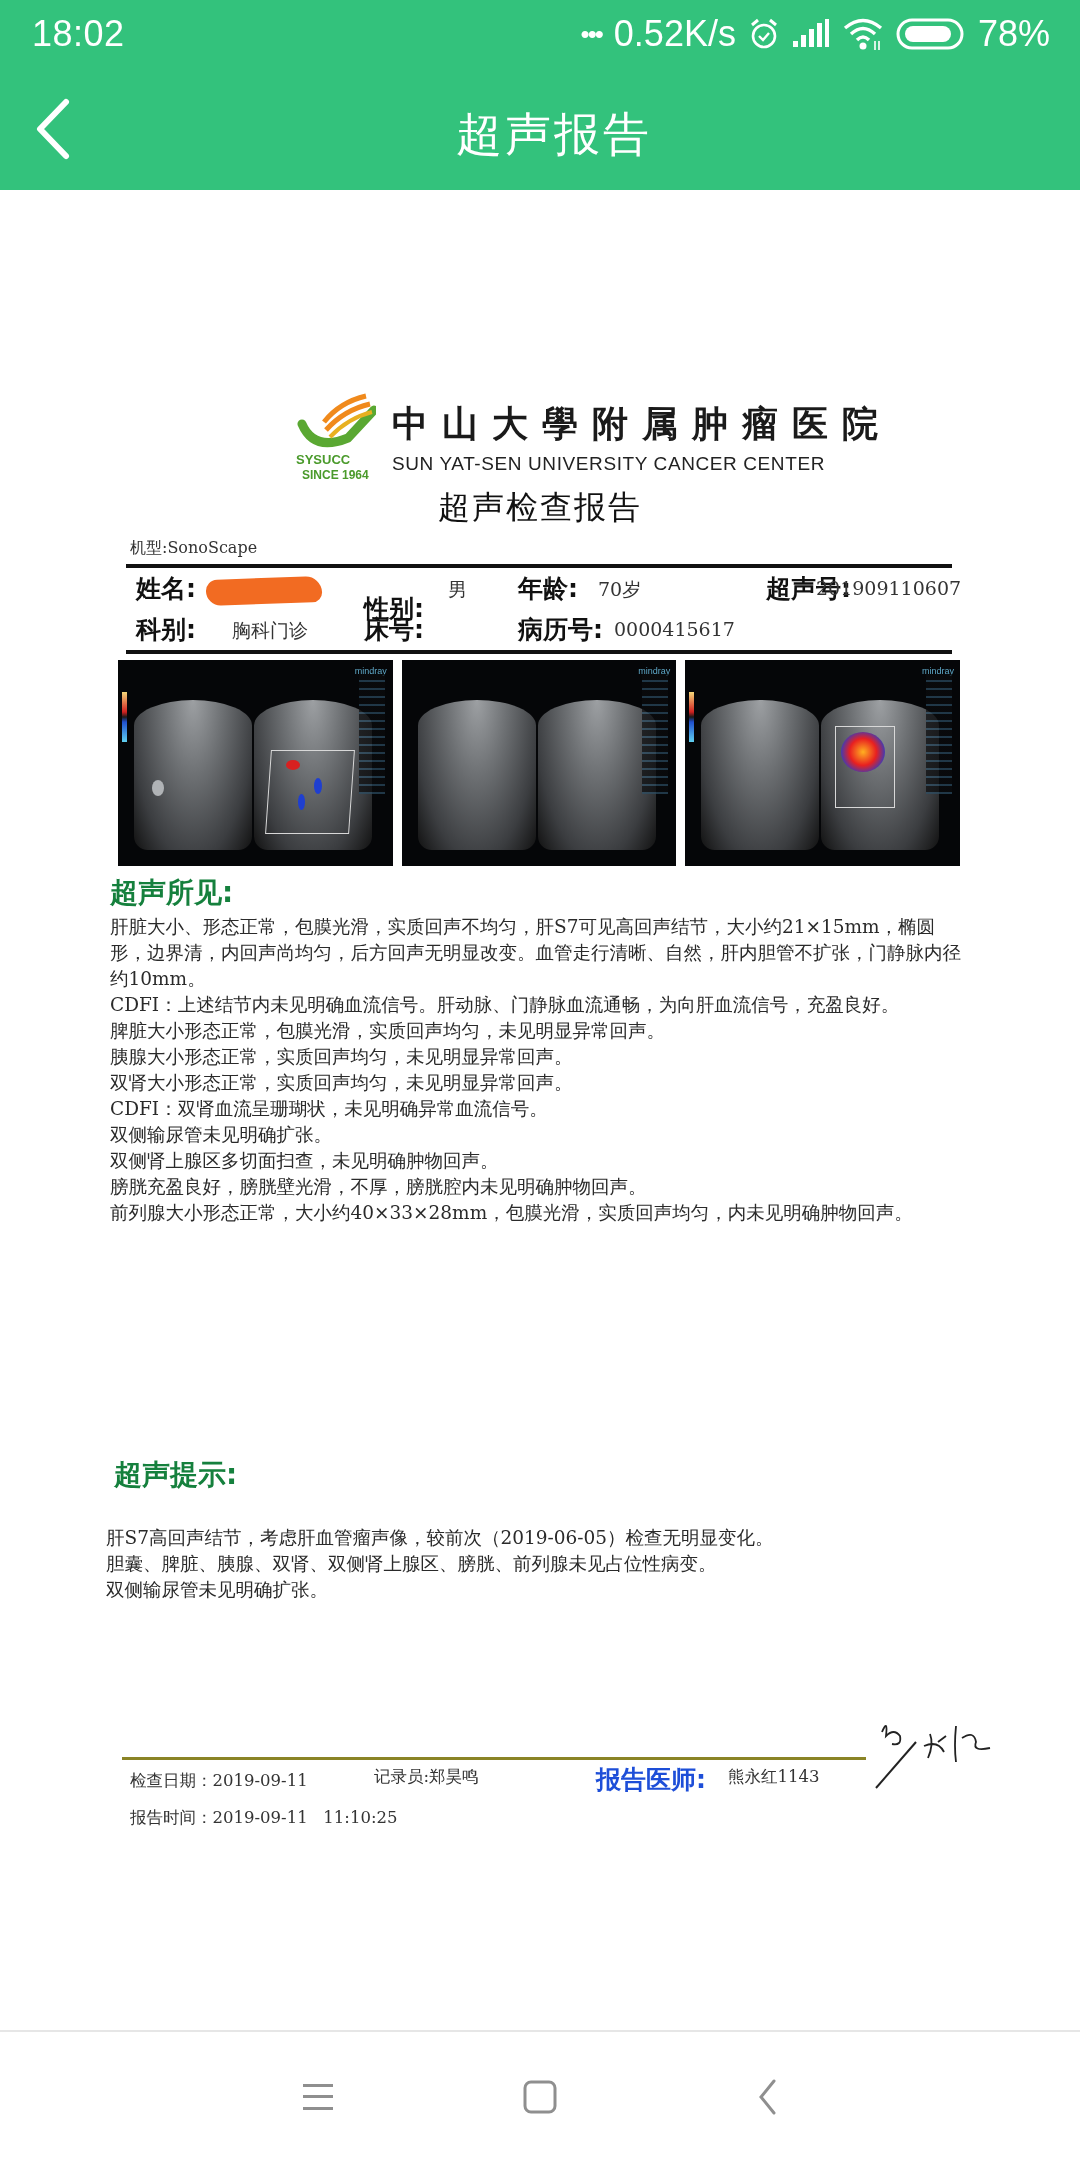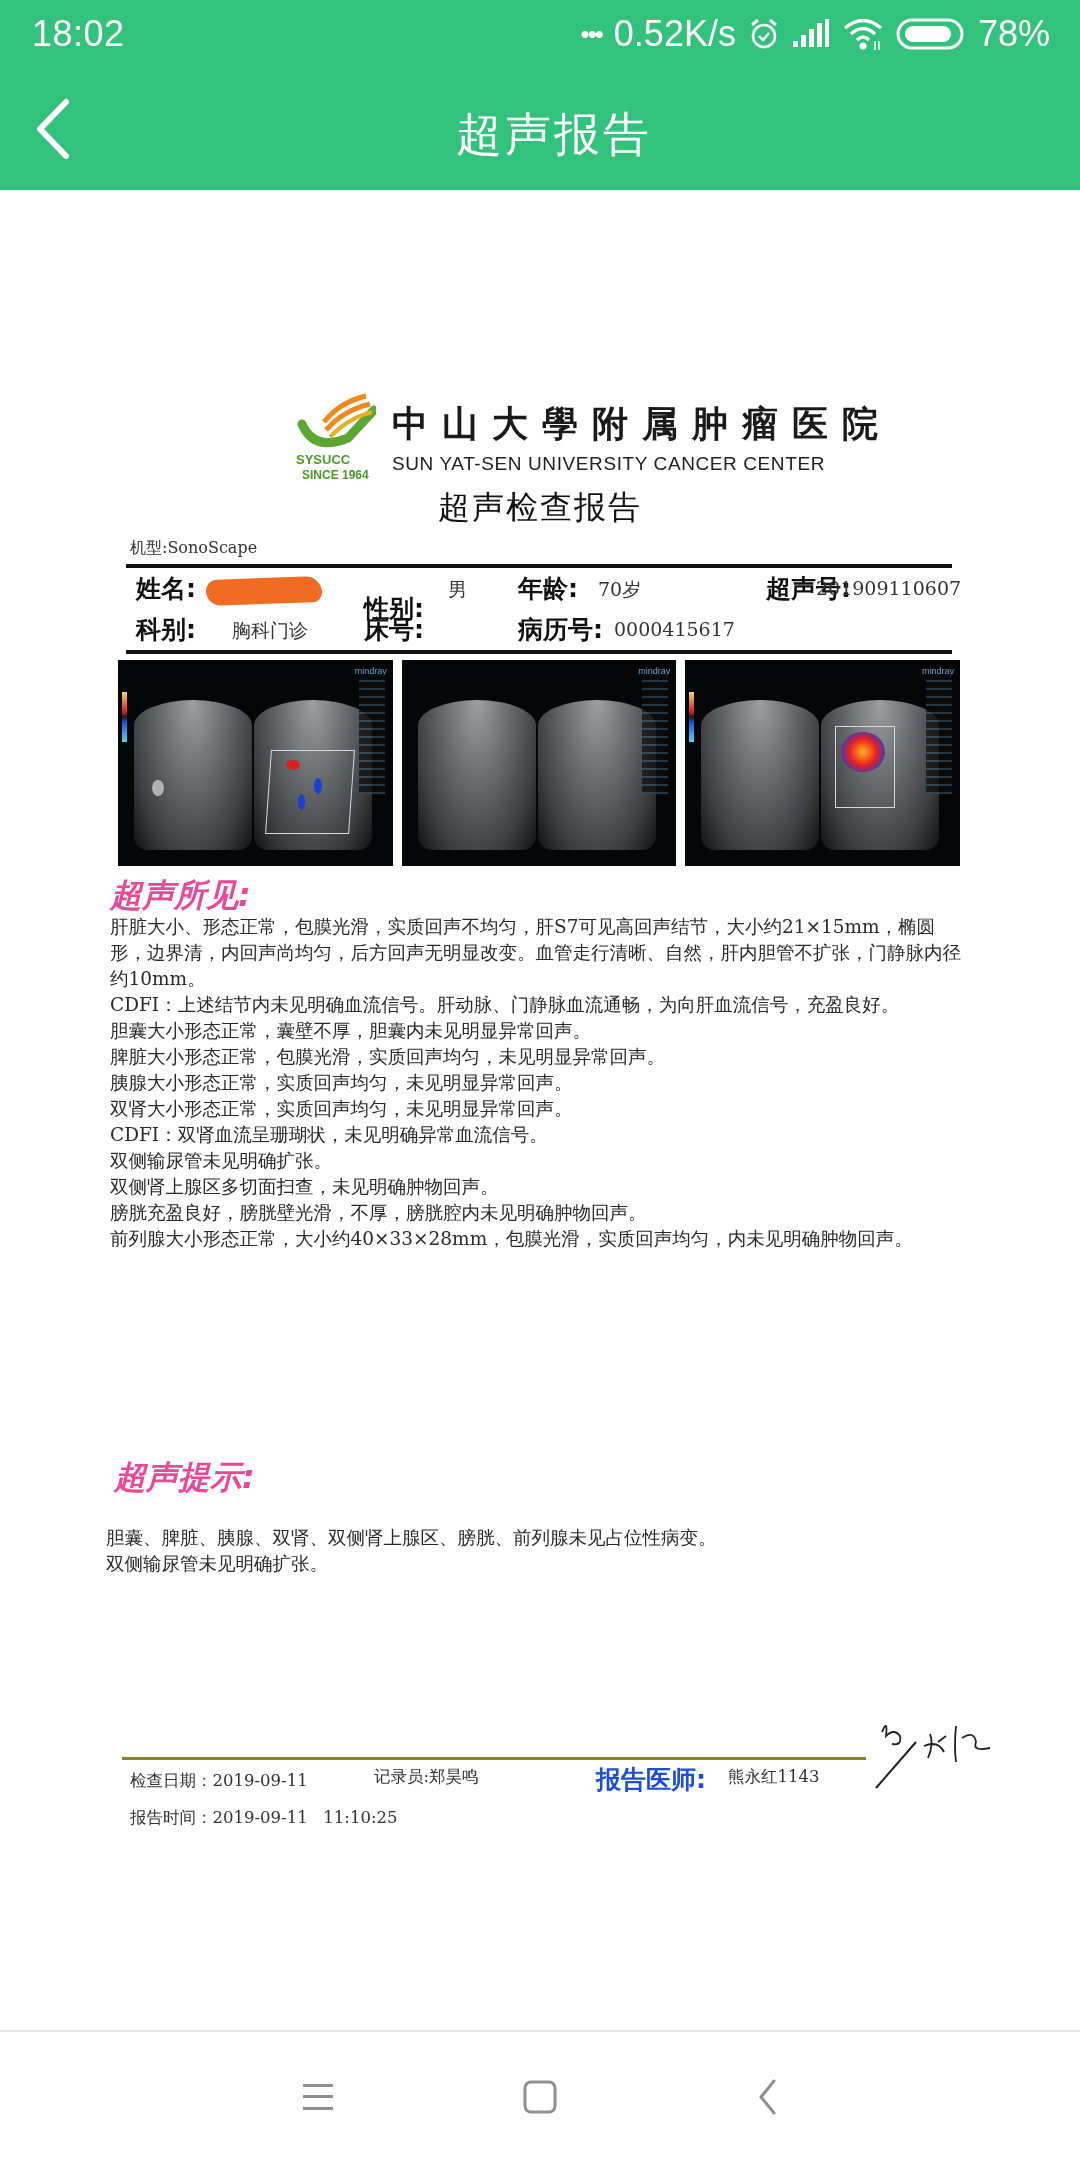--- a/index.html
+++ b/index.html
@@ -71,21 +71,21 @@
     background: radial-gradient(ellipse at 50% 0%, #9da0a3 0%, #6e7174 35%, #3b3d40 75%, #111 100%);
     border-radius: 60px 60px 14px 14px / 26px 26px 14px 14px;
   }
   .us-img .meta { position: absolute; right: 8px; top: 14px; width: 26px; height: 120px;
     background: repeating-linear-gradient(#0a0b0d 0 6px, #2c4d63 6px 8px); opacity: 0.7; }
   .us-img .brand { position: absolute; right: 6px; top: 6px; font-family: "Liberation Sans", sans-serif; font-size: 9px; color: #5fa8c8; }
   .us-img .scale { position: absolute; left: 4px; top: 32px; width: 5px; height: 50px; background: linear-gradient(#f5d77a, #d02020 40%, #1a1a1a 50%, #2050d0 60%, #60d0f0); }
   .us-img .box { position: absolute; border: 1px solid #d8d8d8; }
   .blob { position: absolute; border-radius: 50%; }
 
-  .sec-title { position: absolute; font-size: 32px; font-weight: bold; color: #ec4899; font-style: italic; }
+  .sec-title { position: absolute; font-size: 28px; font-weight: bold; color: #15803d; }
   .findings { position: absolute; left: 110px; top: 724px; width: 860px;
     font-family: "DejaVu Serif", serif; font-size: 18.5px; line-height: 26px; color: #2a2a2a; }
   .findings p { margin: 0; }
   .impression { position: absolute; left: 106px; top: 1335px; width: 860px;
     font-family: "DejaVu Serif", serif; font-size: 18.5px; line-height: 26px; color: #2a2a2a; }
 
   .sign-rule { position: absolute; left: 122px; top: 1567px; width: 744px; height: 3px; background: #8a8426; }
   .footer-text { position: absolute; font-family: "DejaVu Serif", serif; font-size: 16.5px; color: #333; }
   .doctor-lbl { position: absolute; left: 596px; top: 1573px; font-size: 25px; font-weight: bold; color: #1d4ed8; }
   .signature { position: absolute; left: 868px; top: 1522px; width: 130px; height: 82px; }
@@ -213,33 +213,33 @@
       <div class="box" style="left:150px;top:66px;width:60px;height:82px;"></div>
       <div class="blob" style="left:156px;top:72px;width:44px;height:40px;background:radial-gradient(circle,#ffb020 0%,#e82020 45%,#2040d0 80%);"></div>
       <div class="meta"></div>
     </div>
   </div>
 
   <div class="sec-title" style="left:110px;top:684px;">超声所见:</div>
   <div class="findings">
     <p>肝脏大小、形态正常，包膜光滑，实质回声不均匀，肝S7可见高回声结节，大小约21×15mm，椭圆形，边界清，内回声尚均匀，后方回声无明显改变。血管走行清晰、自然，肝内胆管不扩张，门静脉内径约10mm。</p>
     <p>CDFI：上述结节内未见明确血流信号。肝动脉、门静脉血流通畅，为向肝血流信号，充盈良好。</p>
-    <p>胆囊大小形态正常，囊壁不厚，胆囊内未见明显异常回声。</p>
     <p>脾脏大小形态正常，包膜光滑，实质回声均匀，未见明显异常回声。</p>
     <p>胰腺大小形态正常，实质回声均匀，未见明显异常回声。</p>
     <p>双肾大小形态正常，实质回声均匀，未见明显异常回声。</p>
     <p>CDFI：双肾血流呈珊瑚状，未见明确异常血流信号。</p>
     <p>双侧输尿管未见明确扩张。</p>
     <p>双侧肾上腺区多切面扫查，未见明确肿物回声。</p>
     <p>膀胱充盈良好，膀胱壁光滑，不厚，膀胱腔内未见明确肿物回声。</p>
     <p>前列腺大小形态正常，大小约40×33×28mm，包膜光滑，实质回声均匀，内未见明确肿物回声。</p>
   </div>
 
   <div class="sec-title" style="left:114px;top:1266px;">超声提示:</div>
   <div class="impression">
+    <p>肝S7高回声结节，考虑肝血管瘤声像，较前次（2019-06-05）检查无明显变化。</p>
     <p>胆囊、脾脏、胰腺、双肾、双侧肾上腺区、膀胱、前列腺未见占位性病变。</p>
     <p>双侧输尿管未见明确扩张。</p>
   </div>
 
   <svg class="signature" viewBox="0 0 130 82">
     <path d="M8 76 L48 30" stroke="#222" stroke-width="2" fill="none"></path>
     <path d="M14 20 q6 -14 4 4 q8 -8 14 0 q2 10 -8 8" stroke="#222" stroke-width="1.8" fill="none"></path>
     <path d="M62 22 q4 10 -2 24 M56 34 q14 -6 20 6 M70 30 l8 -6" stroke="#222" stroke-width="1.8" fill="none"></path>
     <path d="M88 14 q-2 20 0 36 M94 26 q12 -8 14 4 q-4 10 14 6" stroke="#222" stroke-width="1.8" fill="none"></path>
   </svg>

